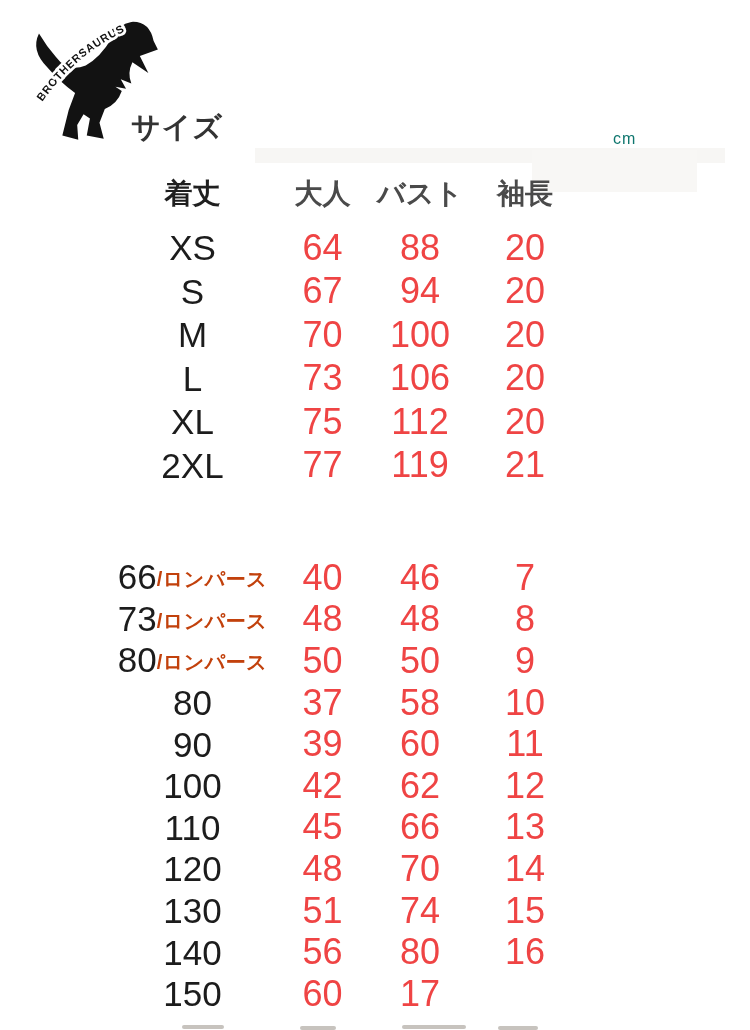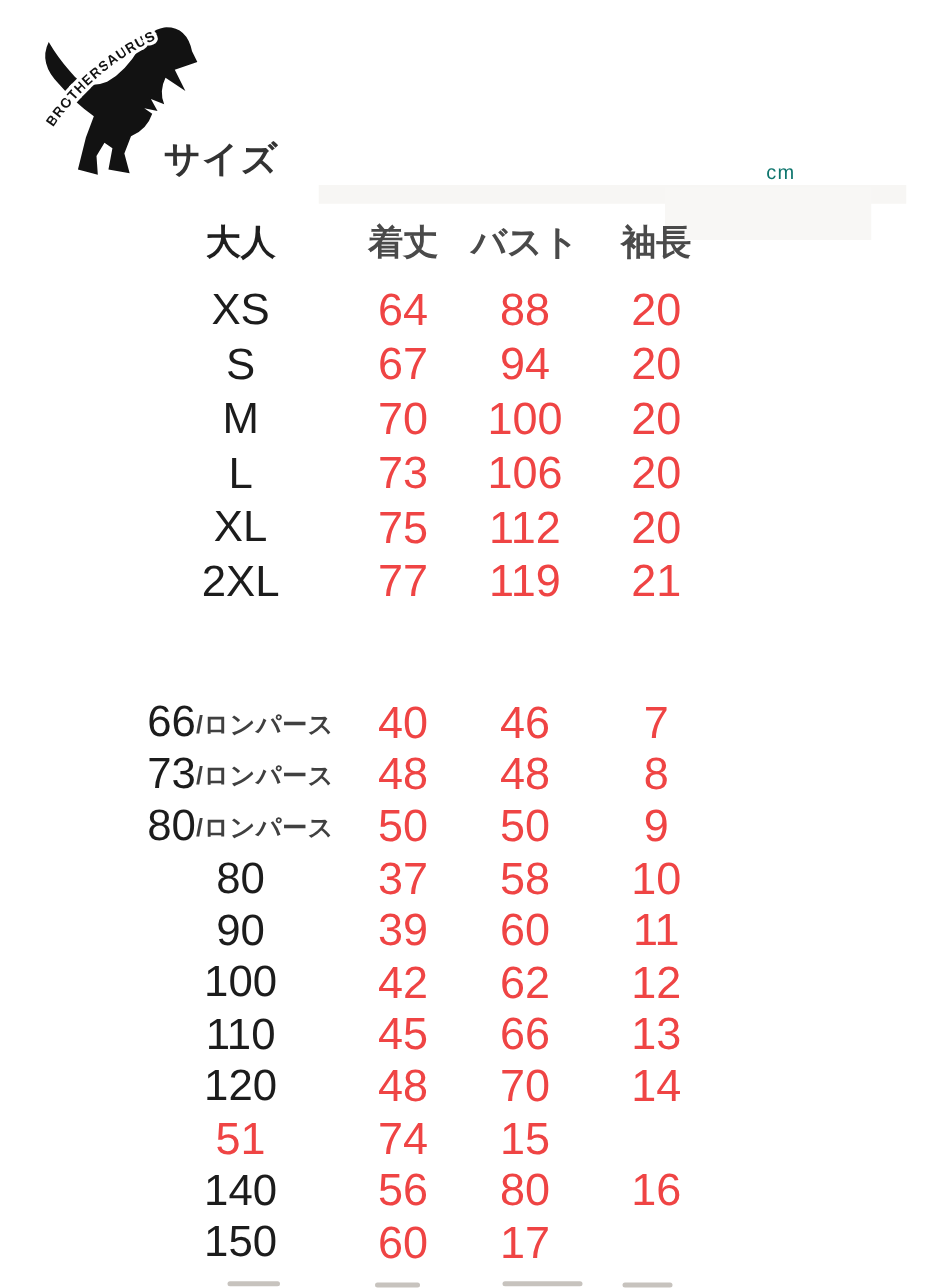--- a/index.html
+++ b/index.html
@@ -50,21 +50,21 @@
   .adult-table .grid-row{height:43.5px;}
 
   
   .kids-table{position:absolute;left:105px;top:557px;width:470px;}
   .kids-table .grid-row{height:41.6px;}
 
   .num{font-size:36px;color:#ef4444;line-height:1;}
   .size-label{font-size:35px;color:#1c1c1c;line-height:1;}
 
   .kids-label{display:flex;align-items:baseline;justify-content:center;white-space:nowrap;}
-  .suffix{font-size:20px;font-weight:600;color:#404040;letter-spacing:0.5px;position:relative;top:-3px;}
+  .suffix{font-size:20px;font-weight:600;color:#c2410c;letter-spacing:0.5px;position:relative;top:-3px;}
 
   
   .clip-mark{position:absolute;height:4px;background:#c7c3be;border-radius:2px;}
   .cm1{left:182px;top:1025px;width:42px;}
   .cm2{left:300px;top:1026px;width:36px;}
   .cm3{left:402px;top:1025px;width:64px;}
   .cm4{left:498px;top:1026px;width:40px;}
 </style>
 </head>
 <body>
@@ -105,22 +105,22 @@
     <text font-size="10.5" font-weight="bold" letter-spacing="0.6" style="paint-order:stroke;stroke:#ffffff;stroke-width:5px;fill:#121212;font-family:'Liberation Sans',sans-serif;">
       <textPath href="#brandArc" startOffset="2">BROTHERSAURUS</textPath>
     </text>
   </svg>
 
   <div class="title">サイズ</div>
 
   <div class="unit">cm</div>
 
   <div class="table-header grid-row">
+    <div class="cell">着丈</div>
     <div class="cell">大人</div>
-    <div class="cell">着丈</div>
     <div class="cell">バスト</div>
     <div class="cell">袖長</div>
   </div>
 
   <div class="adult-table" id="adult-table">
       <div class="grid-row">
         <div class="cell size-label">XS</div>
         <div class="cell num">64</div>
         <div class="cell num">88</div>
         <div class="cell num">20</div>
@@ -219,20 +219,23 @@
       </div>
       <div class="grid-row">
         <div class="cell kids-label">
           <span class="size-label">120</span>
         </div>
         <div class="cell num">48</div>
         <div class="cell num">70</div>
         <div class="cell num">14</div>
       </div>
       <div class="grid-row">
+        <div class="cell kids-label">
+          <span class="size-label">130</span>
+        </div>
         <div class="cell num">51</div>
         <div class="cell num">74</div>
         <div class="cell num">15</div>
       </div>
       <div class="grid-row">
         <div class="cell kids-label">
           <span class="size-label">140</span>
         </div>
         <div class="cell num">56</div>
         <div class="cell num">80</div>

